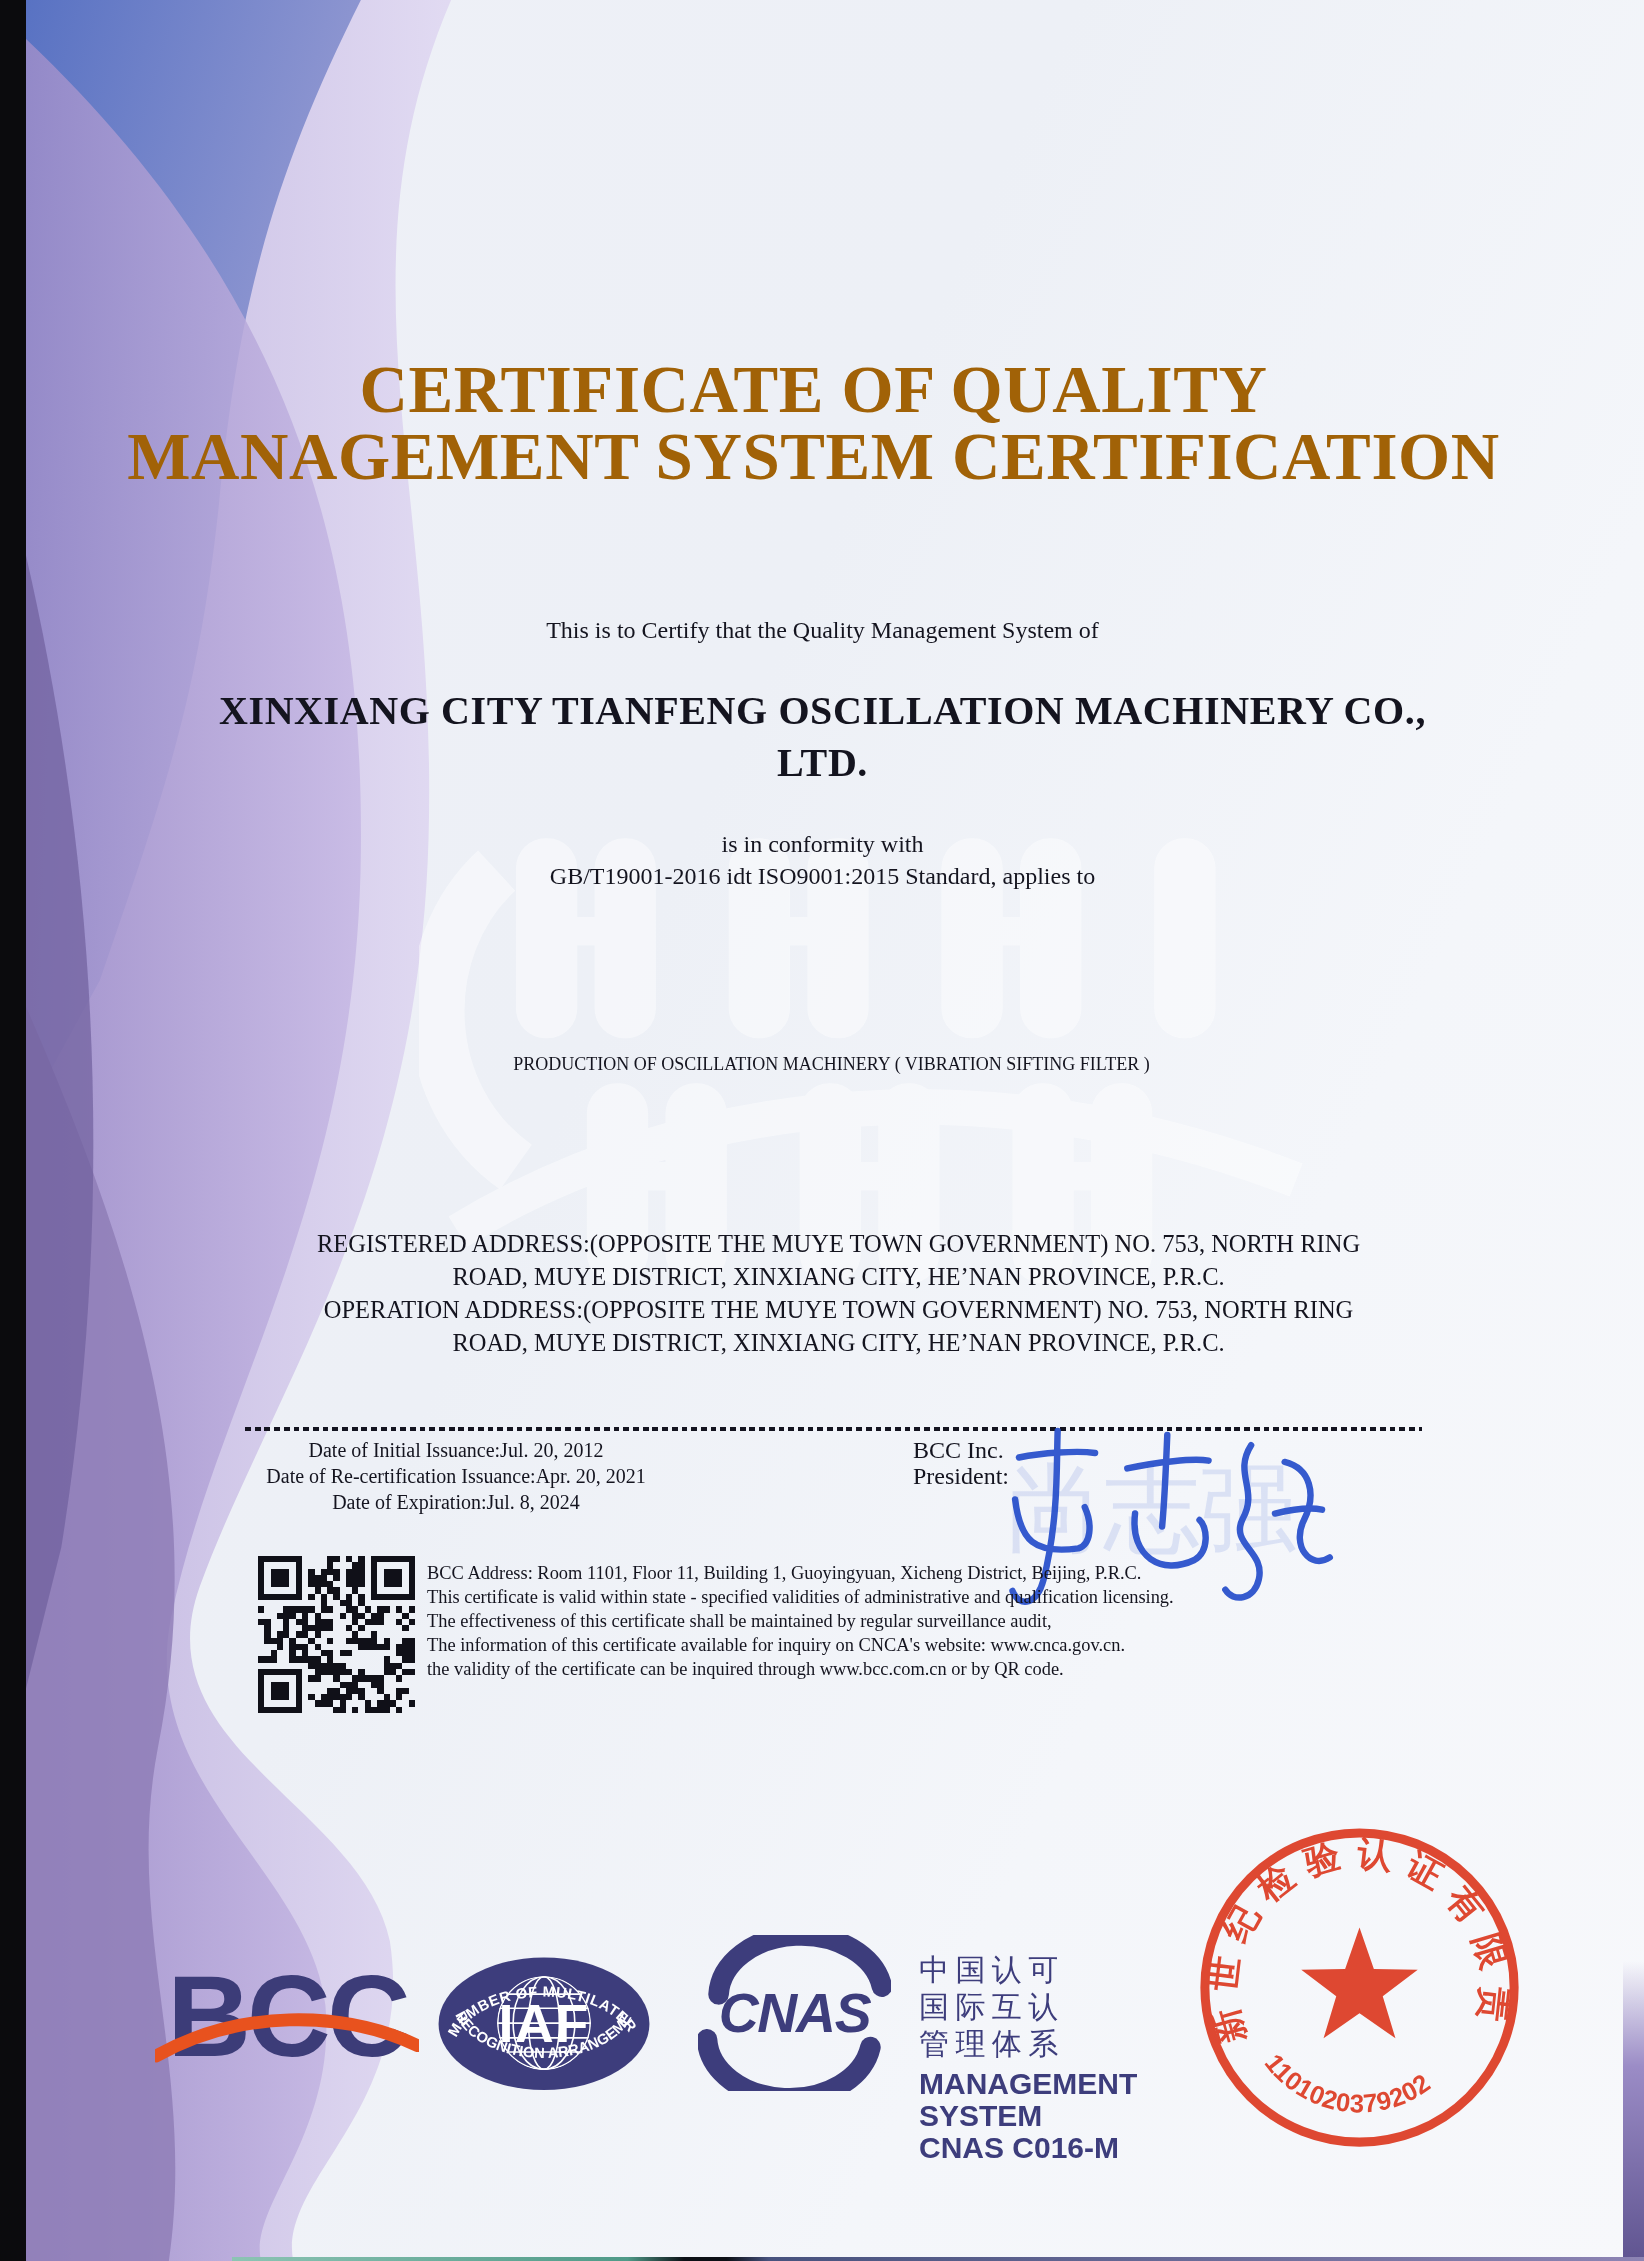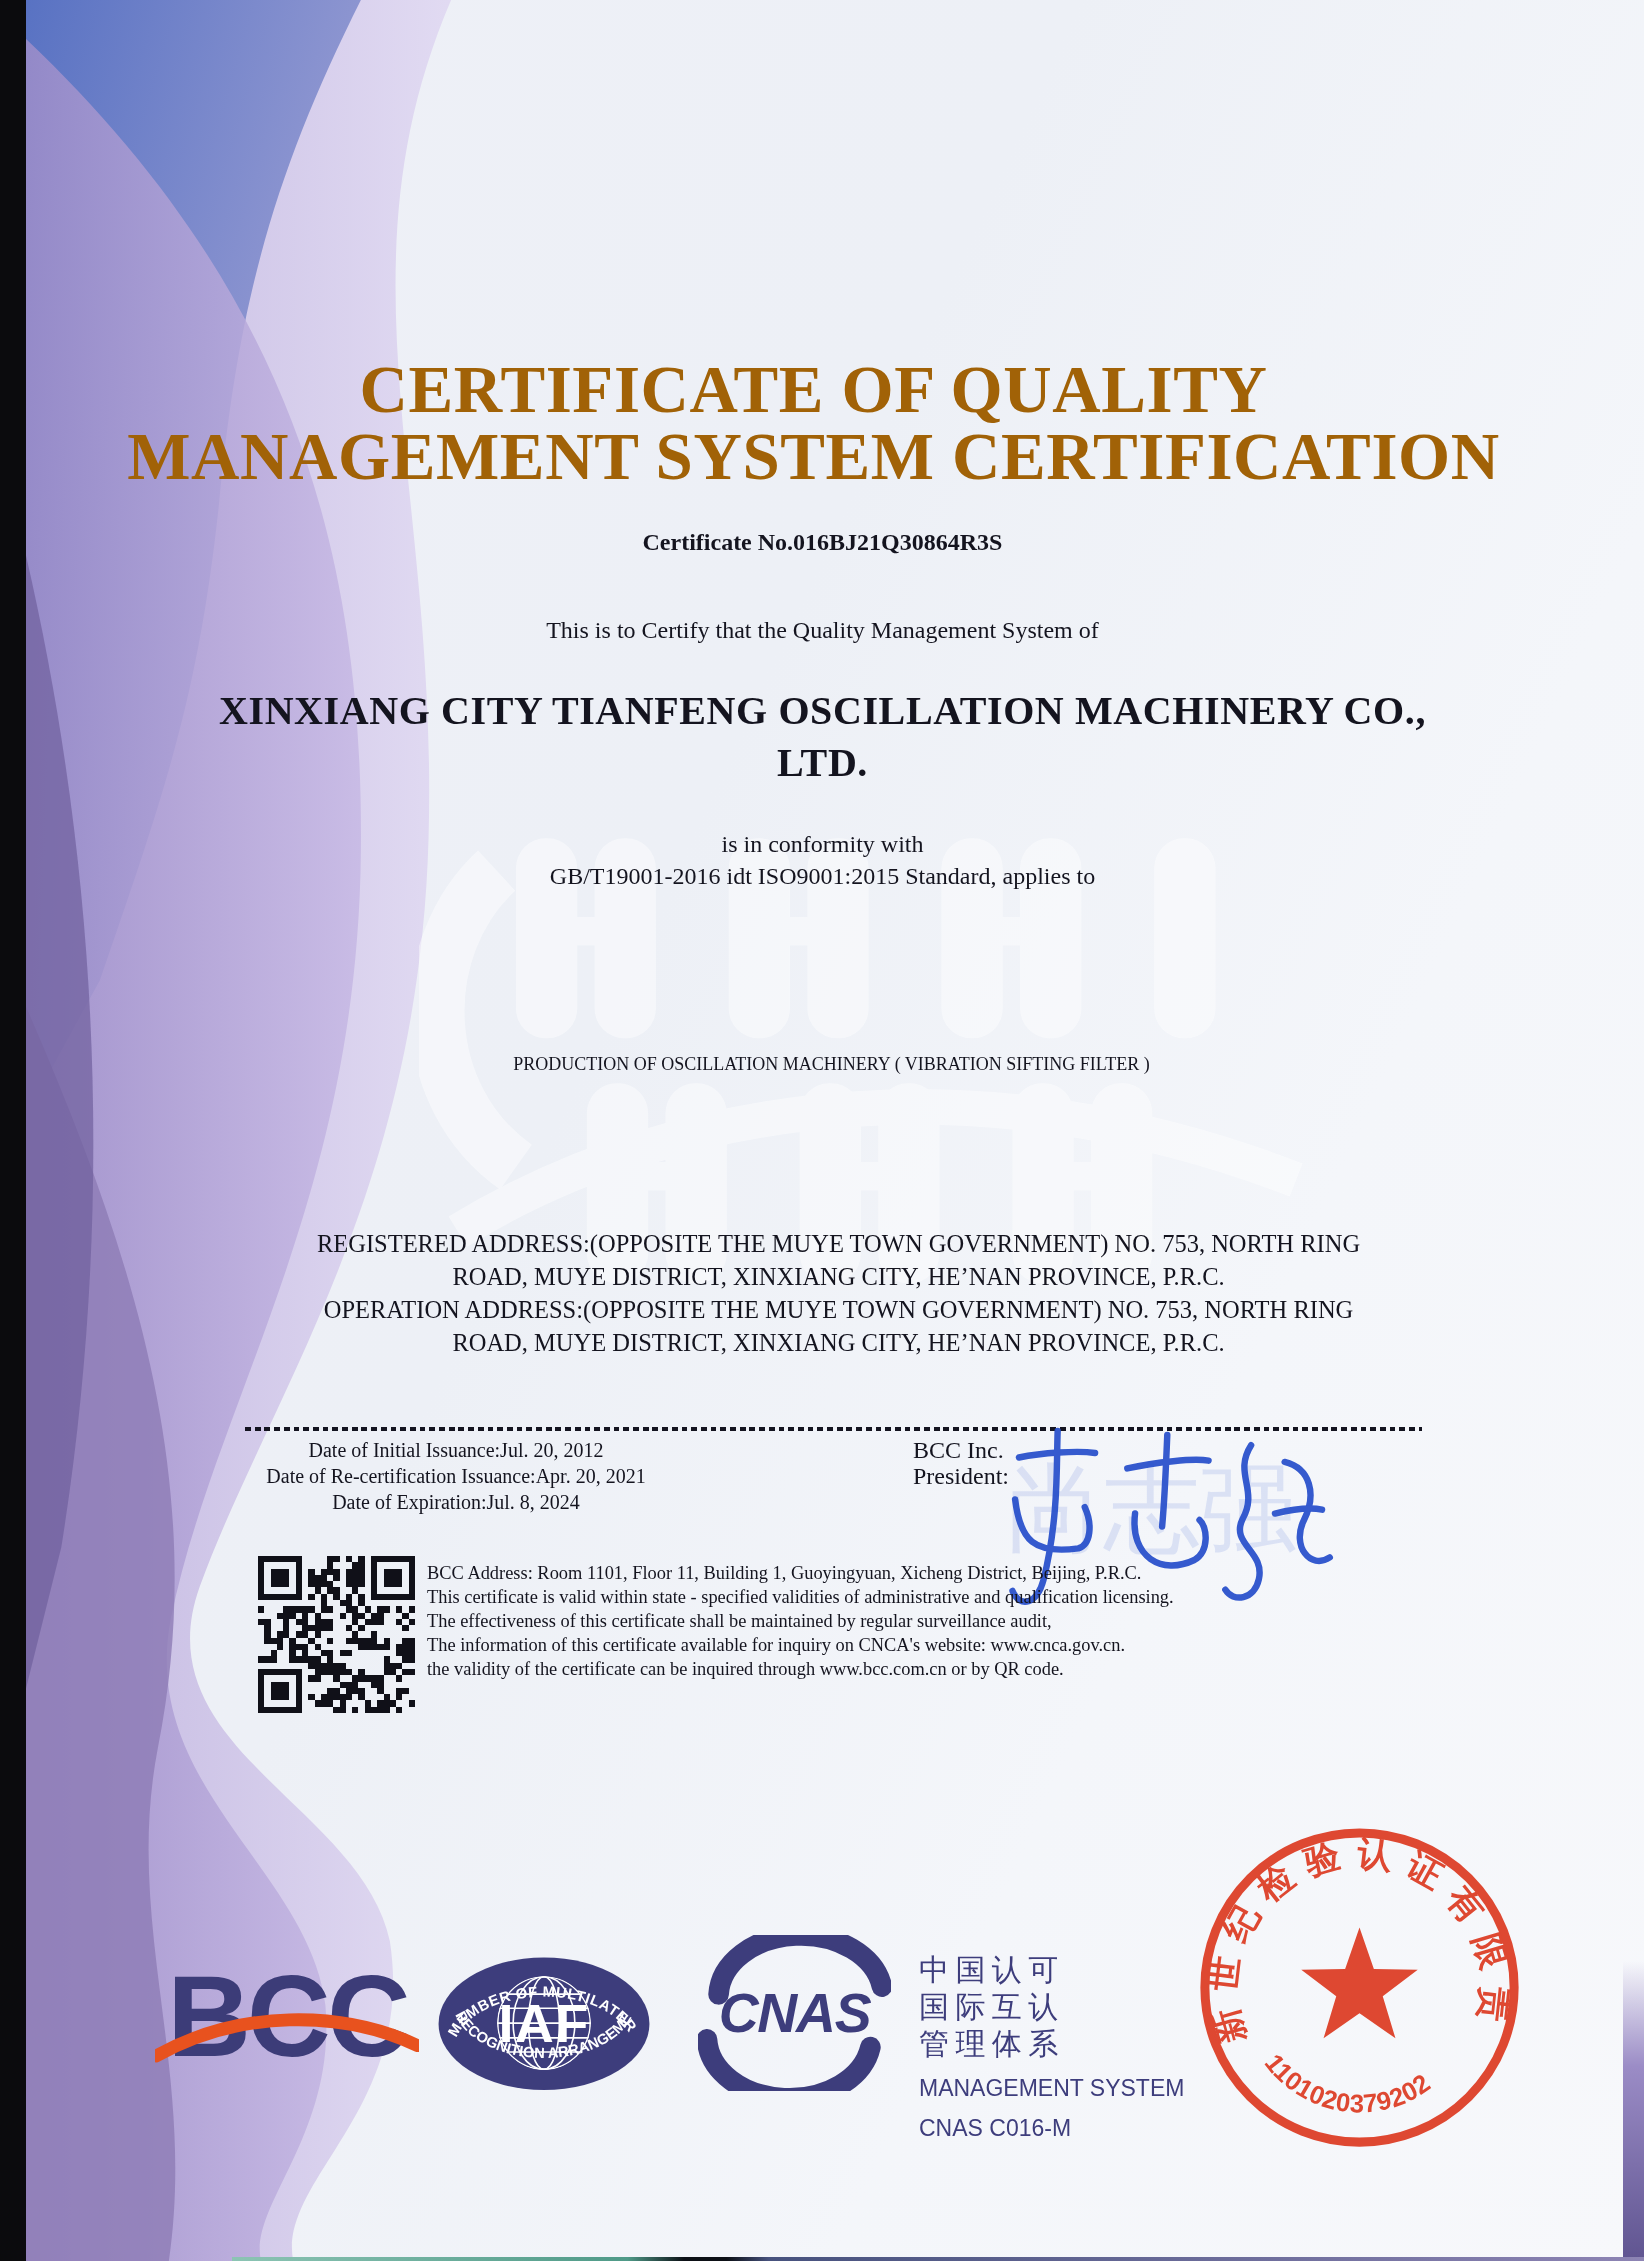--- a/index.html
+++ b/index.html
@@ -28,21 +28,21 @@
   .scope{left:80px;top:1054px;width:1503px;font-size:18px;}
   .addresses{left:71px;top:1227px;width:1535px;font-size:24.5px;line-height:33px;}
   .dashline{left:245px;top:1427px;width:1177px;height:3.9px;
     background:repeating-linear-gradient(90deg,#141420 0 5.8px,transparent 5.8px 9.7px);}
   .dates{left:245px;top:1437px;width:422px;text-align:center;font-size:20px;line-height:26px;}
   .issuer{left:913px;top:1437px;width:258px;font-size:24px;line-height:26px;}
   .fineprint{left:427px;top:1561px;width:851px;font-size:18.4px;line-height:24px;}
   .sig-name{left:1006px;top:1445px;width:335px;font-size:97px;color:#2b52cc;opacity:.12;font-family:"DejaVu Sans",sans-serif;}
   .accred{left:919px;top:1936px;width:297px;color:#3d3d7c;font-family:"Liberation Sans","DejaVu Sans",sans-serif;margin-top:15px;}
   .accred .cn{font-size:30px;line-height:37px;letter-spacing:6.4px;}
-  .accred .en{font-size:23px;line-height:40px;font-weight:normal;letter-spacing:0;}
+  .accred .en{font-size:30px;line-height:32px;font-weight:bold;letter-spacing:0;}
   .accred .en.first{margin-top:6.4px;}
   svg text{font-family:"Liberation Sans","DejaVu Sans",sans-serif;}
   .stamp{mix-blend-mode:multiply;opacity:.93;}
 </style>
 </head>
 <body>
 
 <svg class="abs bg-art" viewBox="0 0 900 3506" preserveAspectRatio="none">
   <defs>
     <linearGradient id="gLav" x1="0" y1="0" x2="1" y2="0">
@@ -95,21 +95,20 @@
 <div class="abs edge-left"></div>
 <div class="abs right-strip"></div>
 <div class="abs bottom-line"></div>
 
 <div class="abs title ctr">
   <div>CERTIFICATE OF QUALITY</div>
   <div>MANAGEMENT SYSTEM CERTIFICATION</div>
 </div>
 
 <div class="abs certnos ctr">
-  <div>Certificate No.016BJ21Q30864R3S</div>
 </div>
 
 <div class="abs certify ctr">This is to Certify that the Quality Management System of</div>
 
 <div class="abs company ctr">
   <div>XINXIANG CITY TIANFENG OSCILLATION MACHINERY CO.,</div>
   <div>LTD.</div>
 </div>
 
 <div class="abs conformity ctr">

